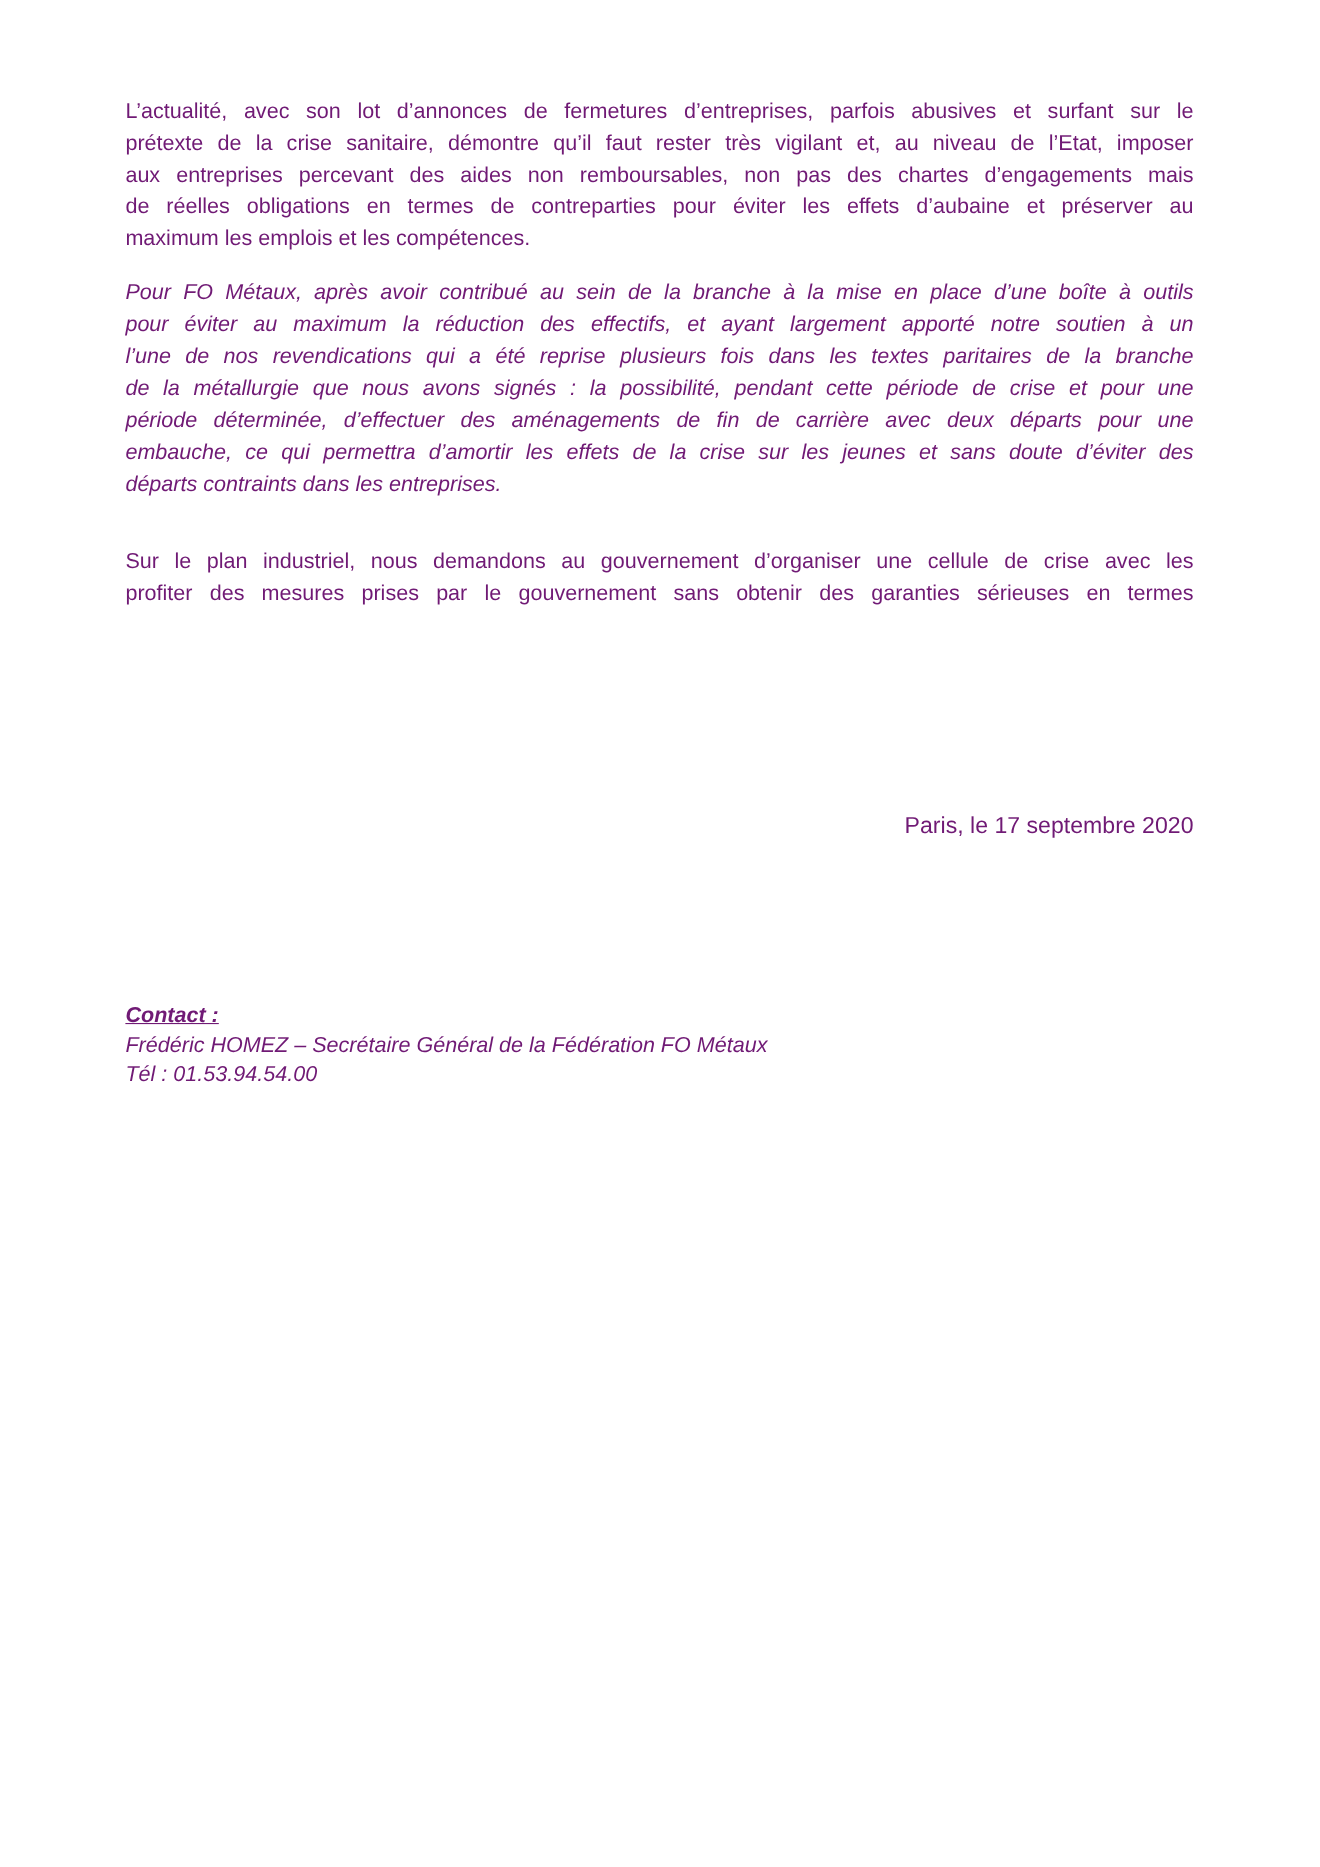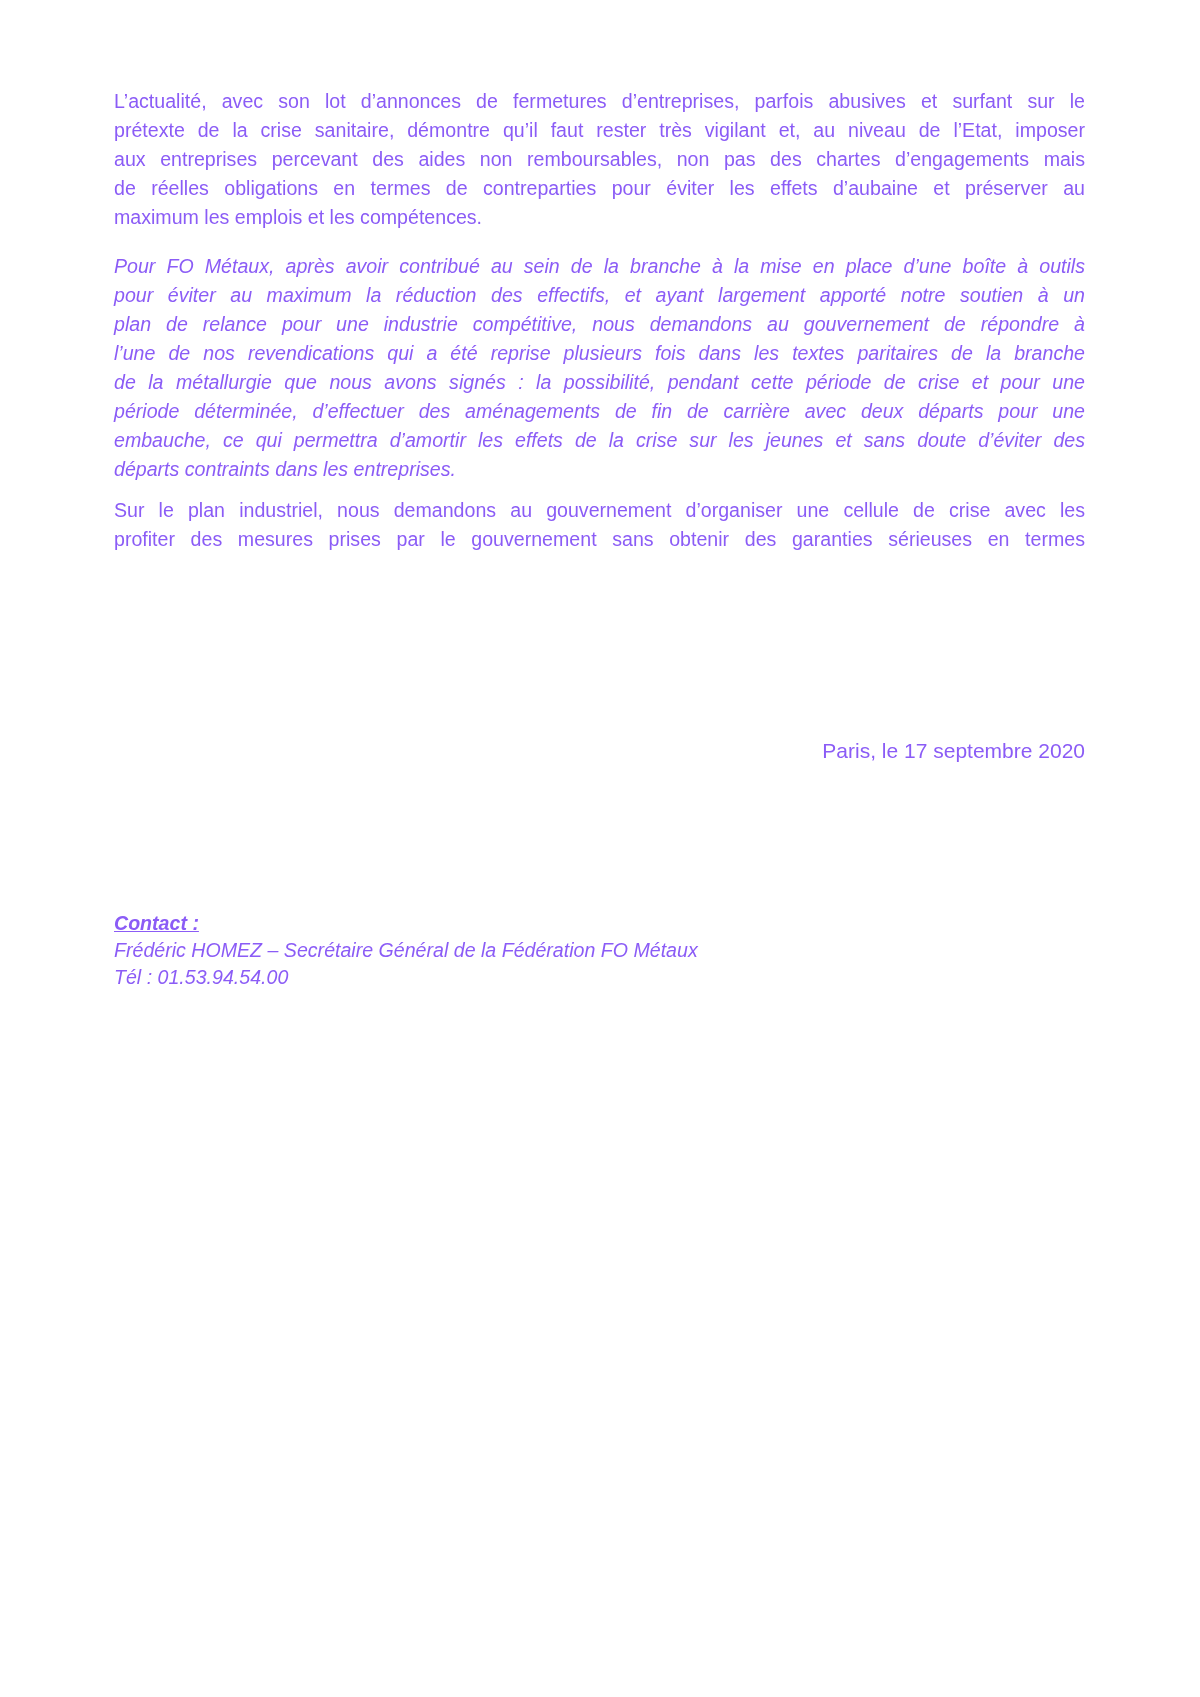--- a/index.html
+++ b/index.html
@@ -1,19 +1,19 @@
 <!DOCTYPE html>
 <html><head>
 <meta charset="utf-8">
 <style>
   html, body { margin: 0; padding: 0; background: #ffffff; }
   body { width: 1200px; height: 1697px; position: relative; overflow: hidden; }
   .page {
     position: absolute; left: 0; top: 0; width: 1200px; height: 1697px;
-    background: #ffffff; color: #8b5cf6;
+    background: #ffffff; color: #701a75;
     font-family: "Liberation Sans", sans-serif;
   }
   .para { position: absolute; left: 114px; width: 971px; }
   .line {
     display: block; height: 29px; line-height: 29px;
     font-size: 19.6px; white-space: nowrap;
     text-align: justify; text-align-last: justify;
   }
   .line.last { text-align-last: left; }
   #p1 { top: 87px; }
@@ -36,21 +36,20 @@
     <span class="line">L’actualité, avec son lot d’annonces de fermetures d’entreprises, parfois abusives et surfant sur le</span>
     <span class="line">prétexte de la crise sanitaire, démontre qu’il faut rester très vigilant et, au niveau de l’Etat, imposer</span>
     <span class="line">aux entreprises percevant des aides non remboursables, non pas des chartes d’engagements mais</span>
     <span class="line">de réelles obligations en termes de contreparties pour éviter les effets d’aubaine et préserver au</span>
     <span class="line last">maximum les emplois et les compétences.</span>
   </div>
 
   <div class="para" id="p2">
     <span class="line">Pour FO Métaux, après avoir contribué au sein de la branche à la mise en place d’une boîte à outils</span>
     <span class="line">pour éviter au maximum la réduction des effectifs, et ayant largement apporté notre soutien à un</span>
-    <span class="line">plan de relance pour une industrie compétitive, nous demandons au gouvernement de répondre à</span>
     <span class="line">l’une de nos revendications qui a été reprise plusieurs fois dans les textes paritaires de la branche</span>
     <span class="line">de la métallurgie que nous avons signés : la possibilité, pendant cette période de crise et pour une</span>
     <span class="line">période déterminée, d’effectuer des aménagements de fin de carrière avec deux départs pour une</span>
     <span class="line">embauche, ce qui permettra d’amortir les effets de la crise sur les jeunes et sans doute d’éviter des</span>
     <span class="line last">départs contraints dans les entreprises.</span>
   </div>
 
   <div class="para" id="p3">
     <span class="line">Sur le plan industriel, nous demandons au gouvernement d’organiser une cellule de crise avec les</span>
     <span class="line">profiter des mesures prises par le gouvernement sans obtenir des garanties sérieuses en termes</span>

